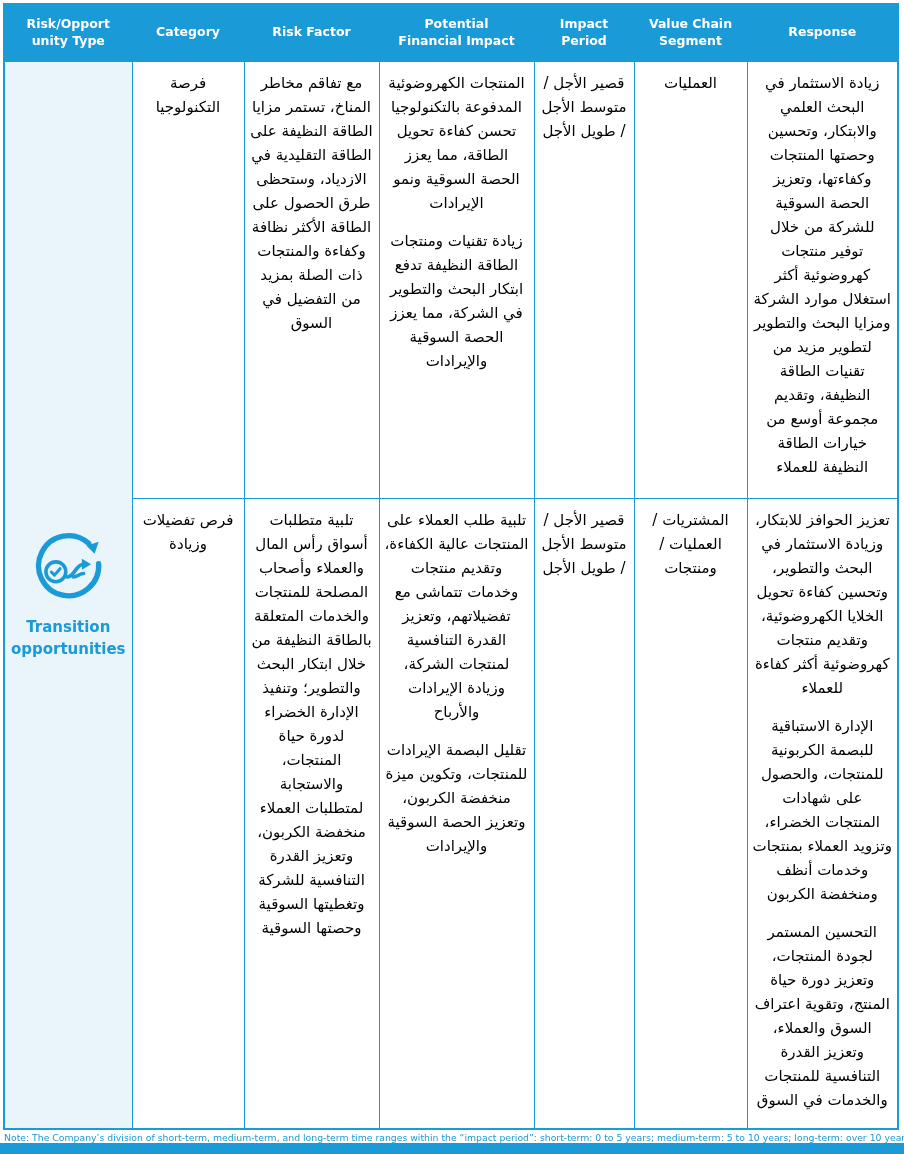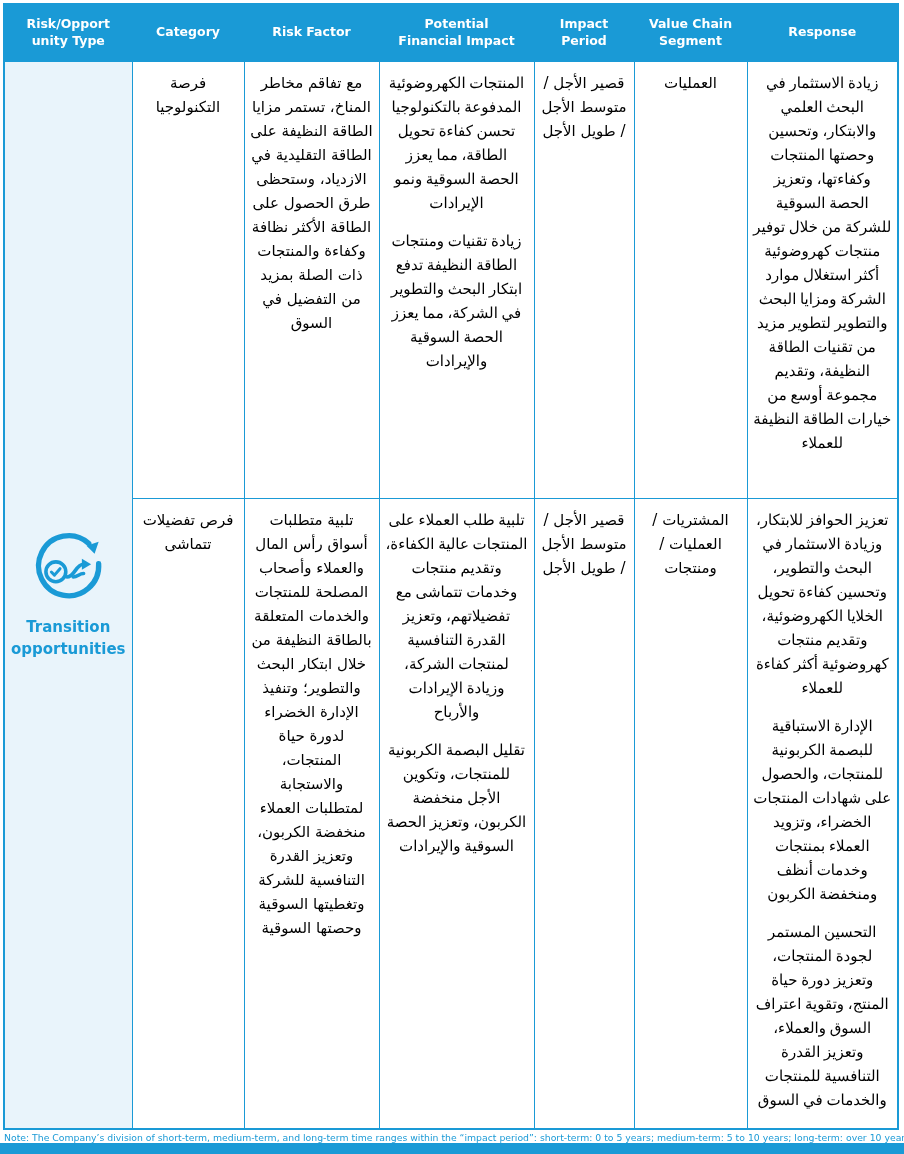--- a/index.html
+++ b/index.html
@@ -24,21 +24,21 @@
     padding:6px 3px;white-space:pre-line;height:57px;
     border:1px solid var(--accent);
   }
   .risk-table td{
     border:1px solid var(--accent);
     vertical-align:top;padding:9px 5px;
     font-size:15px;line-height:1.6;
     direction:rtl;text-align:center;
     overflow:hidden;
   }
-  .risk-table td p{margin:0 0 14px 0;font-family:Liberation Serif, serif;}
+  .risk-table td p{margin:0 0 14px 0;}
   .risk-table td p:last-child{margin-bottom:0;}
   td.type-cell{
     background:var(--light);
     vertical-align:middle;direction:ltr;text-align:center;padding:0 6px;
   }
   .type-inner{display:flex;flex-direction:column;align-items:center;gap:14px;}
   .type-icon{width:74px;height:74px;}
   .type-label{
     color:var(--accent);font-weight:bold;font-size:15px;line-height:1.45;
   }
@@ -104,25 +104,25 @@
             <p>المنتجات الكهروضوئية المدفوعة بالتكنولوجيا تحسن كفاءة تحويل الطاقة، مما يعزز الحصة السوقية ونمو الإيرادات</p>
             <p>زيادة تقنيات ومنتجات الطاقة النظيفة تدفع ابتكار البحث والتطوير في الشركة، مما يعزز الحصة السوقية والإيرادات</p>
           </td>
           <td>قصير الأجل / متوسط الأجل / طويل الأجل</td>
           <td>العمليات</td>
           <td>
             <p>زيادة الاستثمار في البحث العلمي والابتكار، وتحسين وحصتها المنتجات وكفاءتها، وتعزيز الحصة السوقية للشركة من خلال توفير منتجات كهروضوئية أكثر استغلال موارد الشركة ومزايا البحث والتطوير لتطوير مزيد من تقنيات الطاقة النظيفة، وتقديم مجموعة أوسع من خيارات الطاقة النظيفة للعملاء</p>
           </td>
         </tr>
         <tr style="height:631px">
-          <td>فرص تفضيلات تتماشى</td>
+          <td>فرص تفضيلات وزيادة</td>
           <td>تلبية متطلبات أسواق رأس المال والعملاء وأصحاب المصلحة للمنتجات والخدمات المتعلقة بالطاقة النظيفة من خلال ابتكار البحث والتطوير؛ وتنفيذ الإدارة الخضراء لدورة حياة المنتجات، والاستجابة لمتطلبات العملاء منخفضة الكربون، وتعزيز القدرة التنافسية للشركة وتغطيتها السوقية وحصتها السوقية</td>
           <td>
             <p>تلبية طلب العملاء على المنتجات عالية الكفاءة، وتقديم منتجات وخدمات تتماشى مع تفضيلاتهم، وتعزيز القدرة التنافسية لمنتجات الشركة، وزيادة الإيرادات والأرباح</p>
-            <p>تقليل البصمة الكربونية للمنتجات، وتكوين الأجل منخفضة الكربون، وتعزيز الحصة السوقية والإيرادات</p>
+            <p>تقليل البصمة الإيرادات للمنتجات، وتكوين ميزة منخفضة الكربون، وتعزيز الحصة السوقية والإيرادات</p>
           </td>
           <td>قصير الأجل / متوسط الأجل / طويل الأجل</td>
           <td>المشتريات / العمليات / ومنتجات</td>
           <td>
             <p>تعزيز الحوافز للابتكار، وزيادة الاستثمار في البحث والتطوير، وتحسين كفاءة تحويل الخلايا الكهروضوئية، وتقديم منتجات كهروضوئية أكثر كفاءة للعملاء</p>
             <p>الإدارة الاستباقية للبصمة الكربونية للمنتجات، والحصول على شهادات المنتجات الخضراء، وتزويد العملاء بمنتجات وخدمات أنظف ومنخفضة الكربون</p>
             <p>التحسين المستمر لجودة المنتجات، وتعزيز دورة حياة المنتج، وتقوية اعتراف السوق والعملاء، وتعزيز القدرة التنافسية للمنتجات والخدمات في السوق</p>
           </td>
         </tr>
       </tbody>

